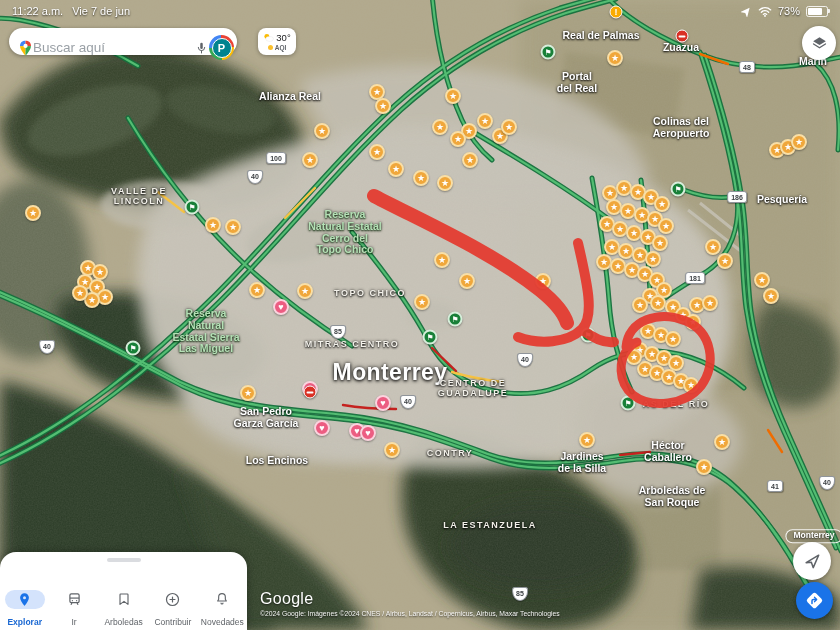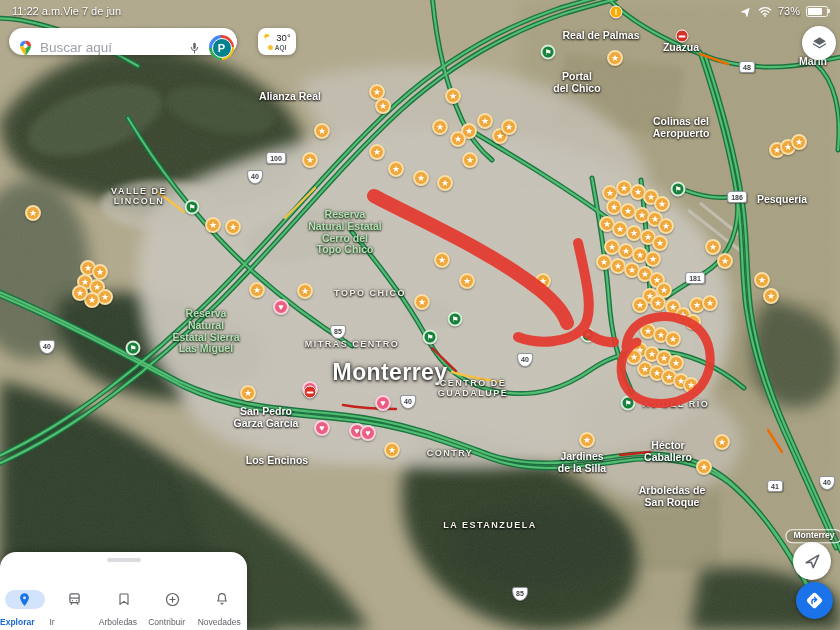--- a/index.html
+++ b/index.html
@@ -31,49 +31,49 @@
       border-radius:50%;box-sizing:border-box;line-height:1;box-shadow:0 1px 2px rgba(0,0,0,.35)}
   .mk.star{width:16px;height:16px;background:#f0a73b;border:2px solid #f9dfa6;color:#fff;font-size:9px}
   .mk.heart{width:16px;height:16px;background:#ec5d82;border:2px solid #fbd3de;color:#fff;font-size:9px}
   .mk.flag{width:15px;height:15px;background:#188038;border:2px solid #d7eedb;color:#fff;font-size:8px}
   .mk.closure{width:13px;height:13px;background:#d93025;border:1.5px solid #fff}
   .mk.closure i{display:block;width:7px;height:2px;background:#fff;border-radius:1px}
   .mk.alert{width:13px;height:13px;background:#f9ab00;border:1.5px solid #fff;color:#fff;font-weight:800;font-size:9px}
   
   #statusbar{position:absolute;left:0;top:0;right:0;height:20px;z-index:7;color:#fff;font-size:11px;
      text-shadow:0 1px 2px rgba(0,0,0,.8);display:flex;justify-content:space-between;align-items:center;padding:2px 12px 0;box-sizing:border-box}
-  #statusbar .grp{display:flex;align-items:center;}
+  #statusbar .grp{display:flex;align-items:center;gap:9px}
   #statusbar .grp.r{gap:6px}
   .batt{width:20px;height:9px;border:1px solid rgba(255,255,255,.85);border-radius:2.5px;position:relative}
   .batt i{position:absolute;left:1px;top:1px;bottom:1px;width:70%;background:#fff;border-radius:1px}
   .batt u{position:absolute;right:-3px;top:2.5px;width:2px;height:4px;background:rgba(255,255,255,.85);border-radius:0 1px 1px 0}
   
   #searchbar{position:absolute;left:9px;top:28px;width:228px;height:27px;background:#fff;border-radius:14px;
-     z-index:7;box-shadow:0 1px 4px rgba(0,0,0,.35);display:flex;align-items:center;padding:12px 3px 0 9px;box-sizing:border-box;gap:7px}
+     z-index:7;box-shadow:0 1px 4px rgba(0,0,0,.35);display:flex;align-items:center;padding:12px 3px 0 9px;box-sizing:border-box;}
   #searchbar .ph{flex:1;font-size:13.5px;color:#9aa0a6}
   .avatar{width:25px;height:25px;border-radius:50%;background:conic-gradient(#ea4335 0 25%,#fbbc04 25% 50%,#34a853 50% 75%,#4285f4 75% 100%);
      display:flex;align-items:center;justify-content:center;flex:0 0 auto}
   .avatar b{width:20px;height:20px;border-radius:50%;background:#00838f;border:1.5px solid #fff;color:#fff;font-size:11px;
      display:flex;align-items:center;justify-content:center;box-sizing:border-box}
   
   #weather{position:absolute;left:258px;top:28px;width:38px;height:27px;background:#fff;border-radius:8px;z-index:7;
      box-shadow:0 1px 4px rgba(0,0,0,.3);display:flex;flex-direction:column;align-items:center;justify-content:center;gap:1px}
   #weather .r1{display:flex;align-items:center;gap:2px;font-size:9.5px;font-weight:400;color:#202124}
   #weather .r2{display:flex;align-items:center;gap:2px;font-size:6.5px;font-weight:700;color:#5f6368}
   #weather .dot{width:5px;height:5px;border-radius:50%;background:#fbc02d}
   
   #layersbtn{position:absolute;left:802px;top:26px;width:34px;height:34px;border-radius:50%;background:#fff;z-index:7;
      box-shadow:0 1px 4px rgba(0,0,0,.35);display:flex;align-items:center;justify-content:center}
   
   #sheet{position:absolute;left:0;top:552px;width:247px;height:78px;background:#fff;border-radius:16px 16px 0 0;z-index:7;
      box-shadow:0 0 8px rgba(0,0,0,.35)}
   #sheet .handle{width:34px;height:4px;background:#dadce0;border-radius:2px;margin:6px auto 0}
   #sheet .title{margin:9px 0 0 14px;font-size:15px;color:#202124;font-weight:400}
   #bottom-nav{position:absolute;left:0;right:0;bottom:3px;display:flex}
-  .nav-item{flex:1;display:flex;flex-direction:column;gap:8px}
+  .nav-item{flex:1;display:flex;flex-direction:column;align-items:center;gap:8px}
   .nav-item .ic{height:20px;display:flex;align-items:center;justify-content:center}
   .nav-item .pill{width:40px;height:19px;border-radius:10px;background:#d4e3fc;display:flex;align-items:center;justify-content:center}
   .nav-item .lb{font-size:8.5px;color:#5f6368}
   .nav-item.active .lb{color:#1967d2;font-weight:700}
   
   #attrib{position:absolute;left:260px;top:590px;z-index:6;color:#fff}
   #attrib .logo{font-size:16px;font-weight:500;letter-spacing:.3px;text-shadow:0 1px 2px rgba(0,0,0,.6)}
   #attrib .line{font-size:6.8px;margin-top:2px;text-shadow:0 1px 2px rgba(0,0,0,.85);opacity:.95}
   
   #compassbtn{position:absolute;left:793px;top:542px;width:38px;height:38px;border-radius:50%;background:#fff;z-index:7;
@@ -243,21 +243,21 @@
         <div>Alianza Real</div>
       </div>
       <div class="map-label town" style="left: 601px; top: 36px;">
         <div>Real de Palmas</div>
       </div>
       <div class="map-label town" style="left: 681px; top: 48px;">
         <div>Zuazua</div>
       </div>
       <div class="map-label town" style="left: 577px; top: 83px;">
         <div>Portal</div>
-        <div>del Chico</div>
+        <div>del Real</div>
       </div>
       <div class="map-label town" style="left: 813px; top: 62px;">
         <div>Marín</div>
       </div>
       <div class="map-label town" style="left: 681px; top: 128px;">
         <div>Colinas del</div>
         <div>Aeropuerto</div>
       </div>
       <div class="map-label town" style="left: 782px; top: 200px;">
         <div>Pesquería</div>
@@ -483,20 +483,24 @@
     </div>
   </div>
 
   <div id="layersbtn">
     <svg width="19" height="19" viewBox="0 0 24 24">
       <path d="M12 4 L20 9 L12 14 L4 9 Z" fill="#5f6368"></path>
       <path d="M4.5 12.6 L12 17.3 L19.5 12.6" stroke="#5f6368" stroke-width="1.7" fill="none" stroke-linecap="round" stroke-linejoin="round"></path>
     </svg>
   </div>
 
+  <div id="attrib">
+    <div class="logo">Google</div>
+    <div class="line">©2024 Google: Imágenes ©2024 CNES / Airbus, Landsat / Copernicus, Airbus, Maxar Technologies</div>
+  </div>
 
   <div id="compassbtn">
     <svg width="20" height="20" viewBox="0 0 24 24">
       <path d="M5 14 L20 5 L13.5 20 L11.2 13.4 Z" fill="none" stroke="#5f6368" stroke-width="1.8" stroke-linejoin="round"></path>
     </svg>
   </div>
   <div id="dirbtn">
     <svg width="21" height="21" viewBox="0 0 21 21">
       <rect x="4.4" y="4.4" width="12.2" height="12.2" rx="2.4" transform="rotate(45 10.5 10.5)" fill="#fff"></rect>
       <path d="M8 13.4 v-2.6 a1.3 1.3 0 0 1 1.3 -1.3 h2.8" stroke="#1a73e8" stroke-width="1.5" fill="none" stroke-linecap="round"></path>

